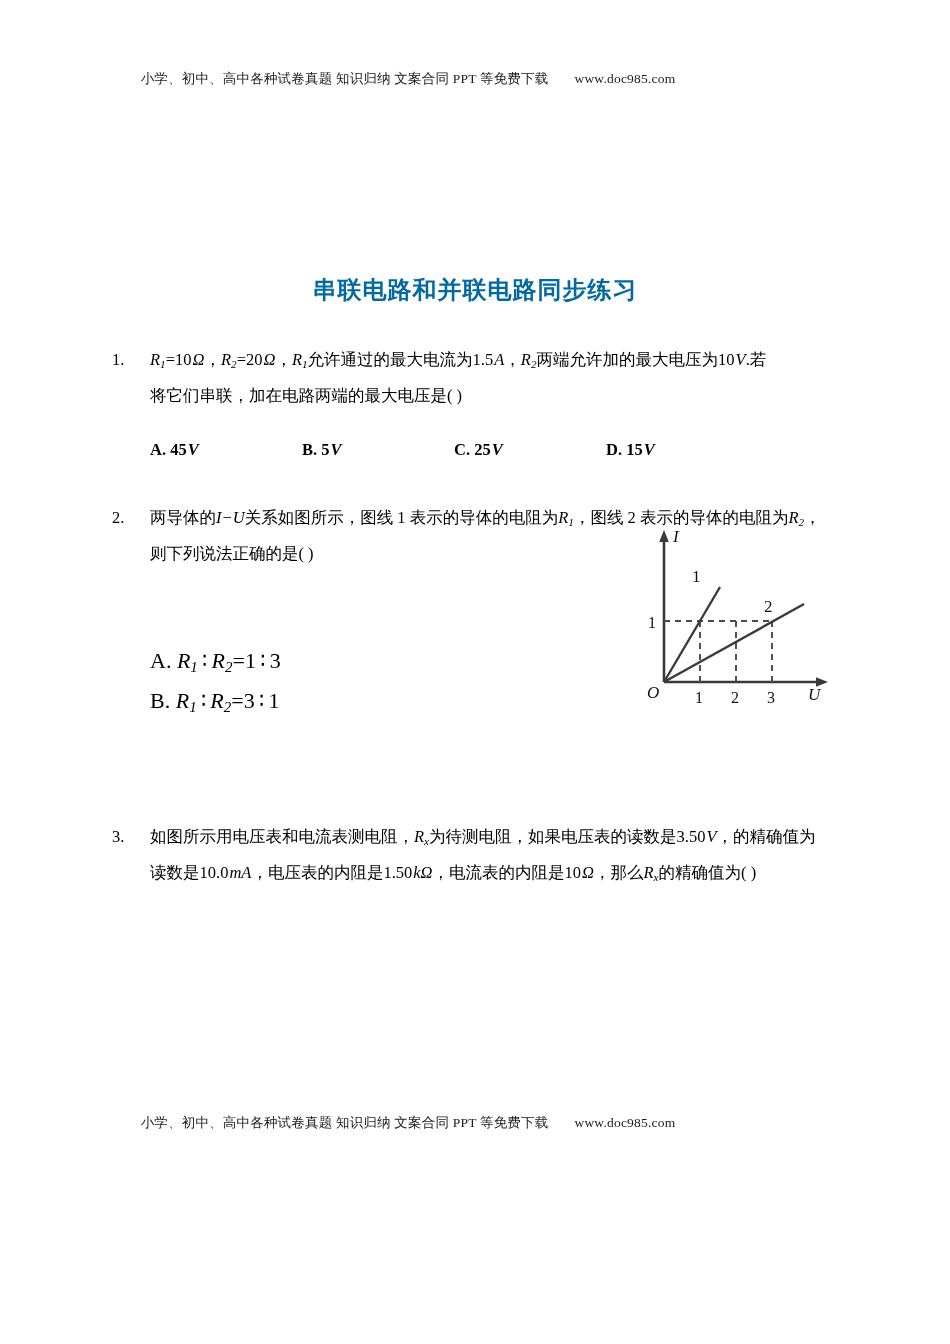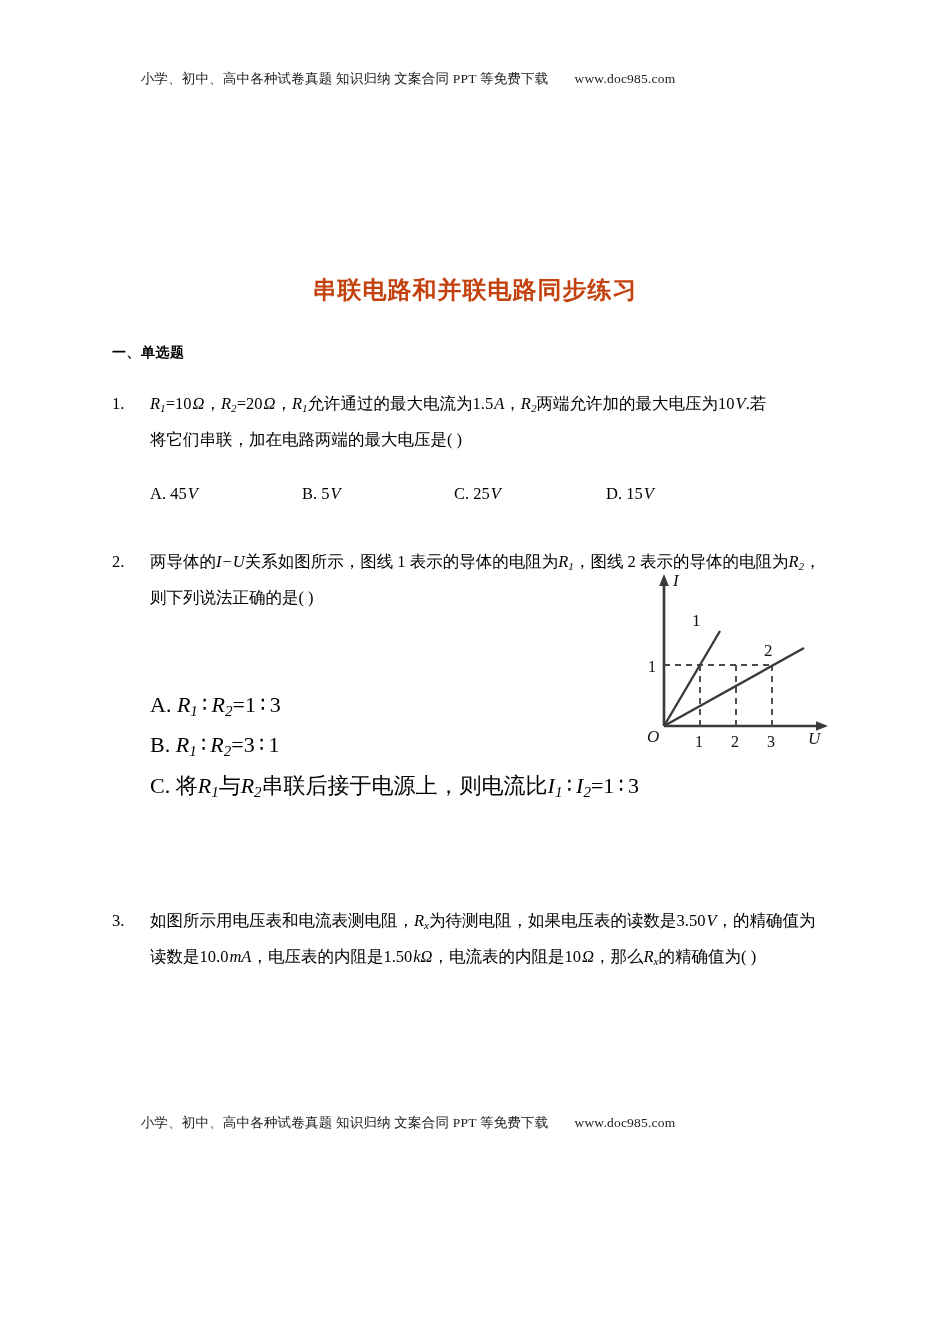--- a/index.html
+++ b/index.html
@@ -43,21 +43,21 @@
   .doc-title {
     position: absolute;
     top: 274px;
     left: 0;
     width: 950px;
     text-align: center;
     font-family: "Liberation Sans", sans-serif;
     font-weight: bold;
     font-size: 24px;
     letter-spacing: 1px;
-    color: #c2410c;
+    color: #0369a1;
   }
 
   
   .content {
     position: absolute;
     left: 112px;
     top: 344px;
     width: 730px;
   }
 
@@ -102,21 +102,21 @@
   }
   .op { padding: 0 1px; }
   .ratio { padding: 0 4px; font-style: normal; }
 
   
   .options-row {
     display: flex;
     font-size: 16.5px;
     line-height: 32px;
   }
-  .options-row .opt { width: 152px; }
+  .options-row .opt { width: 152px; font-weight: bold; }
 
   .opt-stack .opt-line {
     font-size: 22px;
     line-height: 33px;
     white-space: nowrap;
   }
 
   
   .gap-sm { height: 22px; }
   .gap-md { height: 36px; }
@@ -139,21 +139,20 @@
 <div class="page">
 
   <div class="running-band" id="page-header">
     <span>小学、初中、高中各种试卷真题 知识归纳 文案合同 PPT 等免费下载</span><span class="url">www.doc985.com</span>
   </div>
 
   <div class="doc-title">串联电路和并联电路同步练习</div>
 
   <div class="content">
 
-    <div class="section-heading">一、单选题</div>
 
     <div class="question">
       <div class="q-num">1.</div>
       <div class="q-body">
         <div class="q-line"><span class="mi">R</span><sub>1</sub><span class="mn">=10</span><span class="mu">Ω</span><span>，</span><span class="mi">R</span><sub>2</sub><span class="mn">=20</span><span class="mu">Ω</span><span>，</span><span class="mi">R</span><sub>1</sub><span>允许通过的最大电流为</span><span class="mn">1.5</span><span class="mu">A</span><span>，</span><span class="mi">R</span><sub>2</sub><span>两端允许加的最大电压为</span><span class="mn">10</span><span class="mu">V</span><span>.若</span></div>
         <div class="q-line">将它们串联，加在电路两端的最大电压是( )</div>
 
         <div class="gap-sm"></div>
 
         <div class="options-row">
@@ -173,21 +172,20 @@
         <div class="q-line"><span>两导体的</span><span class="mi">I</span><span class="op">−</span><span class="mi">U</span><span>关系如图所示，图线 1 表示的导体的电阻为</span><span class="mi">R</span><sub>1</sub><span>，图线 2 表示的导体的电阻为</span><span class="mi">R</span><sub>2</sub><span>，</span></div>
         <div class="q-line">则下列说法正确的是( )</div>
 
         <div class="gap-lg"></div>
 
         <div class="opt-stack">
           <div class="opt-line"><span>A.</span>&nbsp;<span class="mi">R</span><sub>1</sub><span class="ratio">∶</span><span class="mi">R</span><sub>2</sub><span class="mn">=1</span><span class="ratio">∶</span><span class="mn">3</span></div>
 
           <div class="opt-line"><span>B.</span>&nbsp;<span class="mi">R</span><sub>1</sub><span class="ratio">∶</span><span class="mi">R</span><sub>2</sub><span class="mn">=3</span><span class="ratio">∶</span><span class="mn">1</span></div>
 
-          <div class="opt-line"><span>C.</span>&nbsp;<span>将</span><span class="mi">R</span><sub>1</sub><span>与</span><span class="mi">R</span><sub>2</sub><span>串联后接于电源上，则电流比</span><span class="mi">I</span><sub>1</sub><span class="ratio">∶</span><span class="mi">I</span><sub>2</sub><span class="mn">=1</span><span class="ratio">∶</span><span class="mn">3</span></div>
 
         </div>
       </div>
 
       <div class="figure-wrap">
         <svg width="200" height="190" viewBox="0 0 200 190">
 
           <g stroke="#3a3a3a" stroke-width="2.6" fill="none">
             <line x1="22" y1="162" x2="22" y2="18"></line>
             <line x1="22" y1="162" x2="178" y2="162"></line>

